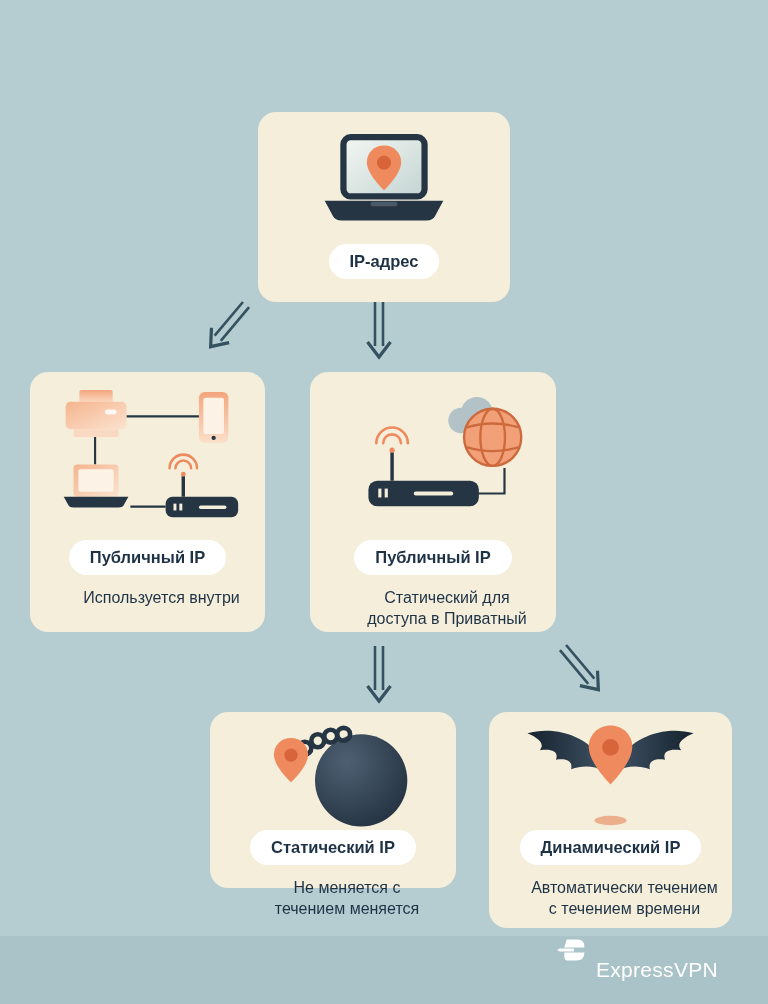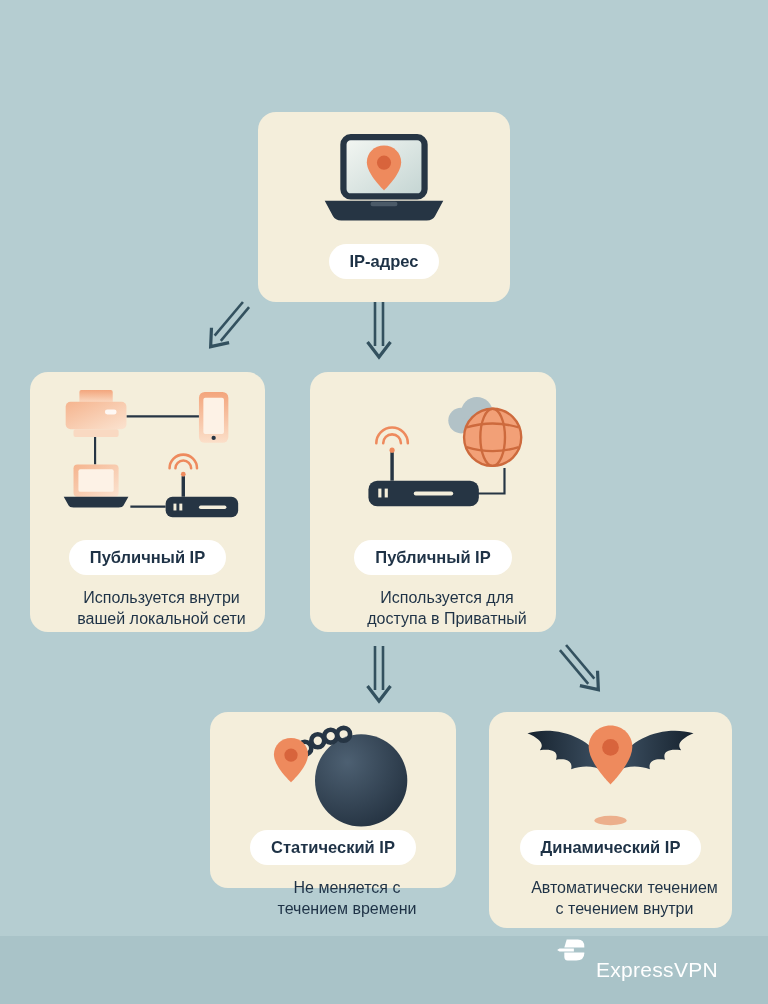--- a/index.html
+++ b/index.html
@@ -175,21 +175,20 @@
         <path class="wifi-arc" d="M128 86 a 8 8 0 0 1 16 0"></path>
         <path class="wifi-arc" d="M122 86 a 14 14 0 0 1 28 0"></path>
         <rect x="126" y="122" width="3" height="7" fill="#f4eedb"></rect>
         <rect x="132" y="122" width="3" height="7" fill="#f4eedb"></rect>
         <rect x="152" y="124" width="28" height="3.5" rx="1.75" fill="#f4eedb"></rect>
       </svg>
     </div>
     <div class="pill">Публичный IP</div>
     <div class="desc">
       <span class="line">Используется внутри</span>
-      <span class="line">вашей локальной сети</span>
     </div>
   </div>
 
   <div class="card card-public">
     <div class="illo">
       <svg viewBox="0 0 215 160" width="212" height="158">
 
         <g fill="#b2c2c7">
           <circle cx="136" cy="40" r="13"></circle>
           <circle cx="152" cy="32" r="16"></circle>
@@ -211,21 +210,21 @@
         <circle cx="66" cy="70" r="2.6" fill="#ee8a5d"></circle>
         <path class="wifi-arc" d="M57 63 a 9 9 0 0 1 18 0"></path>
         <path class="wifi-arc" d="M50 63 a 16 16 0 0 1 32 0"></path>
         <rect x="52" y="109" width="3.2" height="9" fill="#f4eedb"></rect>
         <rect x="58.5" y="109" width="3.2" height="9" fill="#f4eedb"></rect>
         <rect x="88" y="112" width="40" height="4" rx="2" fill="#f4eedb"></rect>
       </svg>
     </div>
     <div class="pill">Публичный IP</div>
     <div class="desc">
-      <span class="line">Используется для</span>
+      <span class="line">Статический для</span>
       <span class="line">доступа в Приватный</span>
     </div>
   </div>
 
   <div class="arrow arrow-public-static">
     <svg viewBox="0 0 30 58" width="30" height="58">
       <path class="arrow-line" d="M11 1 V45"></path>
       <path class="arrow-line" d="M19 1 V45"></path>
       <path class="arrow-head" d="M3.5 41 L15 56 L26.5 41"></path>
     </svg>
@@ -254,21 +253,21 @@
           <circle cx="95" cy="24" r="7"></circle>
           <circle cx="109" cy="22" r="7"></circle>
         </g>
         <path d="M52 26 c-10.5 0 -18.5 8 -18.5 18 0 13 18.5 30 18.5 30 s18.5 -17 18.5 -30 C70.5 34 62.5 26 52 26 z" fill="#ee8a5d"></path>
         <circle cx="52" cy="44.5" r="7.2" fill="#d8643c"></circle>
       </svg>
     </div>
     <div class="pill">Статический IP</div>
     <div class="desc">
       <span class="line">Не меняется с</span>
-      <span class="line">течением времени</span>
+      <span class="line">течением меняется</span>
     </div>
   </div>
 
   <div class="card card-dynamic">
     <div class="illo">
       <svg viewBox="0 0 215 118" width="205" height="112">
         <defs>
           <linearGradient id="g-wing" x1="0" y1="0" x2="1" y2="0">
             <stop offset="0" stop-color="#16222e"></stop>
             <stop offset="1" stop-color="#3d5062"></stop>
@@ -281,21 +280,21 @@
         <path d="M100 46 C 84 18, 48 8, 20 16 C 34 22, 38 28, 33 34 C 47 32, 53 36, 50 44 C 62 42, 68 46, 66 54 C 78 50, 90 50, 100 56 Z" fill="url(#g-wing)"></path>
         <path d="M115 46 C 131 18, 167 8, 195 16 C 181 22, 177 28, 182 34 C 168 32, 162 36, 165 44 C 153 42, 147 46, 149 54 C 137 50, 125 50, 115 56 Z" fill="url(#g-wing2)"></path>
         <ellipse cx="107.5" cy="108" rx="17" ry="5" fill="#e99971" opacity="0.75"></ellipse>
         <path d="M107.5 8 c-13 0 -23 10 -23 22.5 0 16.5 23 39.5 23 39.5 s23 -23 23 -39.5 C130.5 18 120.5 8 107.5 8 z" fill="#ee8a5d"></path>
         <circle cx="107.5" cy="31" r="8.8" fill="#d8643c"></circle>
       </svg>
     </div>
     <div class="pill">Динамический IP</div>
     <div class="desc">
       <span class="line">Автоматически течением</span>
-      <span class="line">с течением внутри</span>
+      <span class="line">с течением времени</span>
     </div>
   </div>
 
   <div class="brand">
     <svg viewBox="0 0 36 30" width="29" height="24">
       <path d="M12 2 H26 Q34 2 34 11 V12 H9 Z" fill="#ffffff"></path>
       <path d="M9 18 H34 V19 Q34 28 24 28 H13 Q9 28 9 23 Z" fill="#ffffff"></path>
       <path d="M3 13 H21 V17 H3 L0 15 Z" fill="#ffffff"></path>
     </svg>
     <span class="brand-text">ExpressVPN</span>

